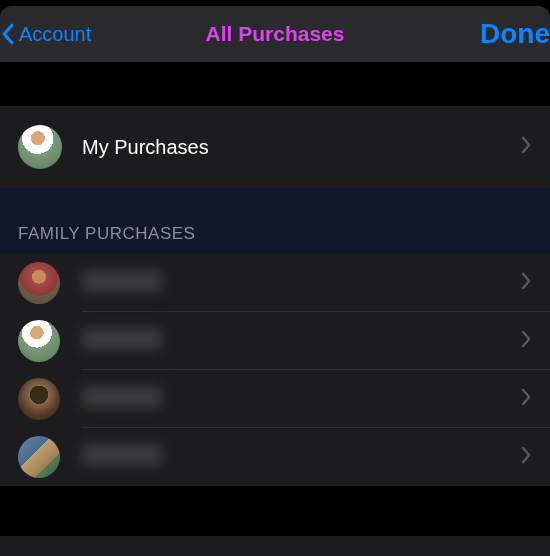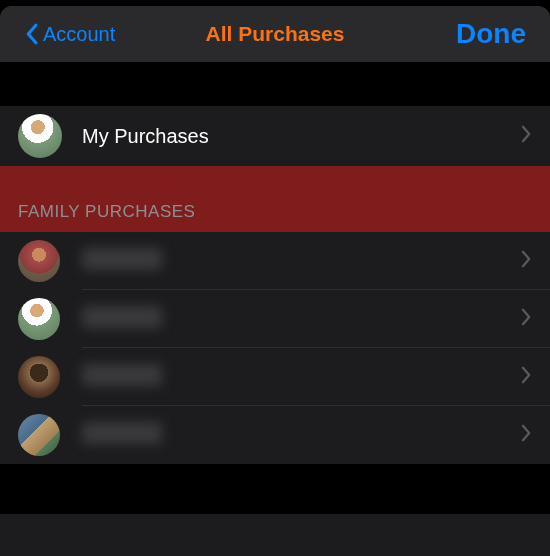--- a/index.html
+++ b/index.html
@@ -20,37 +20,37 @@
       background: #1c1c1e;
       border-radius: 12px 12px 0 0;
       margin-top: 6px;
       overflow: hidden;
     }
     .nav-bar {
       height: 56px;
       display: flex;
       align-items: center;
       justify-content: space-between;
-      padding: 0 24px;
+      padding: 0 0;
       background: #2a2a2c;
     }
     .nav-back {
       display: flex;
       align-items: center;
       color: #0a84ff;
       font-size: 20px;
       cursor: pointer;
     }
     .nav-back svg {
       width: 15px;
       height: 22px;
       margin-right: 4px;
     }
     .nav-title {
-      color: #f97316;
+      color: #d946ef;
       font-size: 21px;
       font-weight: 600;
       position: absolute;
       left: 50%;
       transform: translateX(-50%);
     }
     .nav-done {
       color: #0a84ff;
       font-size: 28px;
       font-weight: 600;
@@ -59,21 +59,21 @@
     .content {
       background: #000;
     }
     .gap-top {
       height: 44px;
       background: #000;
     }
     .row {
       display: flex;
       align-items: center;
-      height: 60px;
+      height: 82px;
       background: #1c1c1e;
       padding: 0 18px;
       cursor: pointer;
       position: relative;
     }
     .avatar {
       width: 44px;
       height: 44px;
       border-radius: 50%;
       margin-right: 20px;
@@ -106,21 +106,21 @@
     }
     .chevron svg {
       width: 11px;
       height: 18px;
     }
     .section-header {
       text-transform: uppercase;
       color: #8e8e93;
       font-size: 17px;
       padding: 36px 18px 10px;
-      background: #7f1d1d;
+      background: #0f172a;
       letter-spacing: 0.5px;
     }
     .family-row {
       height: 58px;
     }
     .family-row .avatar {
       width: 42px;
       height: 42px;
       margin-right: 22px;
     }

